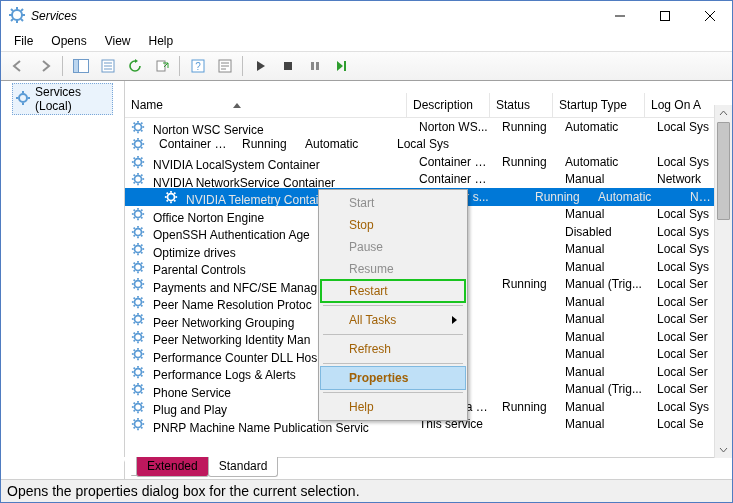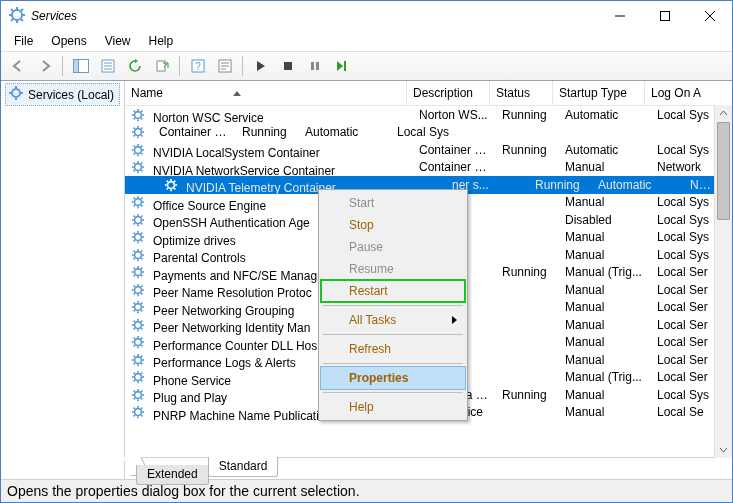--- a/index.html
+++ b/index.html
@@ -59,35 +59,36 @@
   .main {
     flex: 1; display: flex; min-height: 0;
     border-bottom: 1px solid #d0d0d0;
   }
   .sidebar {
     width: 124px; border-right: 1px solid #d0d0d0;
     box-sizing: border-box;
   }
   .side-item {
     display: flex; align-items: center; gap: 4px;
-    margin: 2px 4px; padding: 1px 2px;
+    margin: 2px 11px; padding: 1px 2px;
     border: 1px dotted #7aa7d8;
     background: #eaf3fc;
   }
   .content {
     flex: 1; display: flex; flex-direction: column; min-width: 0;
     position: relative;
   }
 
   
   .colhdr {
     height: 24px; display: flex; align-items: stretch;
     border-bottom: 1px solid #e6e6e6;
     user-select: none;
     background: #fff;
+    margin-top: 12px;
   }
   .col {
     display: flex; align-items: center;
     padding: 0 6px;
     border-right: 1px solid #e6e6e6;
     box-sizing: border-box;
     overflow: hidden; white-space: nowrap;
   }
   .col.sorted::after {
     content: ""; display: inline-block;
@@ -133,21 +134,21 @@
   }
   .tab {
     padding: 2px 10px 3px;
     border: 1px solid #b5b5b5; border-top: none;
     border-radius: 0 0 3px 3px;
     margin-right: -1px;
     background: #fff;
     font-size: 12px;
     position: relative; top: -1px;
   }
-  .tab.inactive { background: #e5e5e5; margin-top: 8px; }
+  .tab.inactive { background: #be185d; }
   .tabs .lead {
     width: 18px; height: 18px;
     border-right: 1px solid #b5b5b5;
     border-bottom: 1px solid #b5b5b5;
     transform: skewX(25deg);
     margin-right: -10px;
     margin-left: -4px;
     background:#fff;
     position: relative; top: -1px;
   }
@@ -491,21 +492,21 @@
                 <line x1="8" y1="13" x2="8" y2="15"></line>
                 <line x1="1" y1="8" x2="3" y2="8"></line>
                 <line x1="13" y1="8" x2="15" y2="8"></line>
                 <line x1="3" y1="3" x2="4.5" y2="4.5"></line>
                 <line x1="11.5" y1="11.5" x2="13" y2="13"></line>
                 <line x1="3" y1="13" x2="4.5" y2="11.5"></line>
                 <line x1="11.5" y1="4.5" x2="13" y2="3"></line>
               </g>
             </svg>
           </span>
-          <span class="cell c-name">Office  Source Engine</span>
+          <span class="cell c-name">Office  Norton Engine</span>
           <span class="cell c-desc">install...</span>
           <span class="cell c-status"></span>
           <span class="cell c-start">Manual</span>
           <span class="cell c-logon">Local Sys</span>
         </div>
         <div class="row">
           <span class="ic">
             <svg width="14" height="14" viewBox="0 0 16 16">
               <circle cx="8" cy="8" r="4" fill="none" stroke="#5b9bd5" stroke-width="2"></circle>
               <g stroke="#5b9bd5" stroke-width="2">

